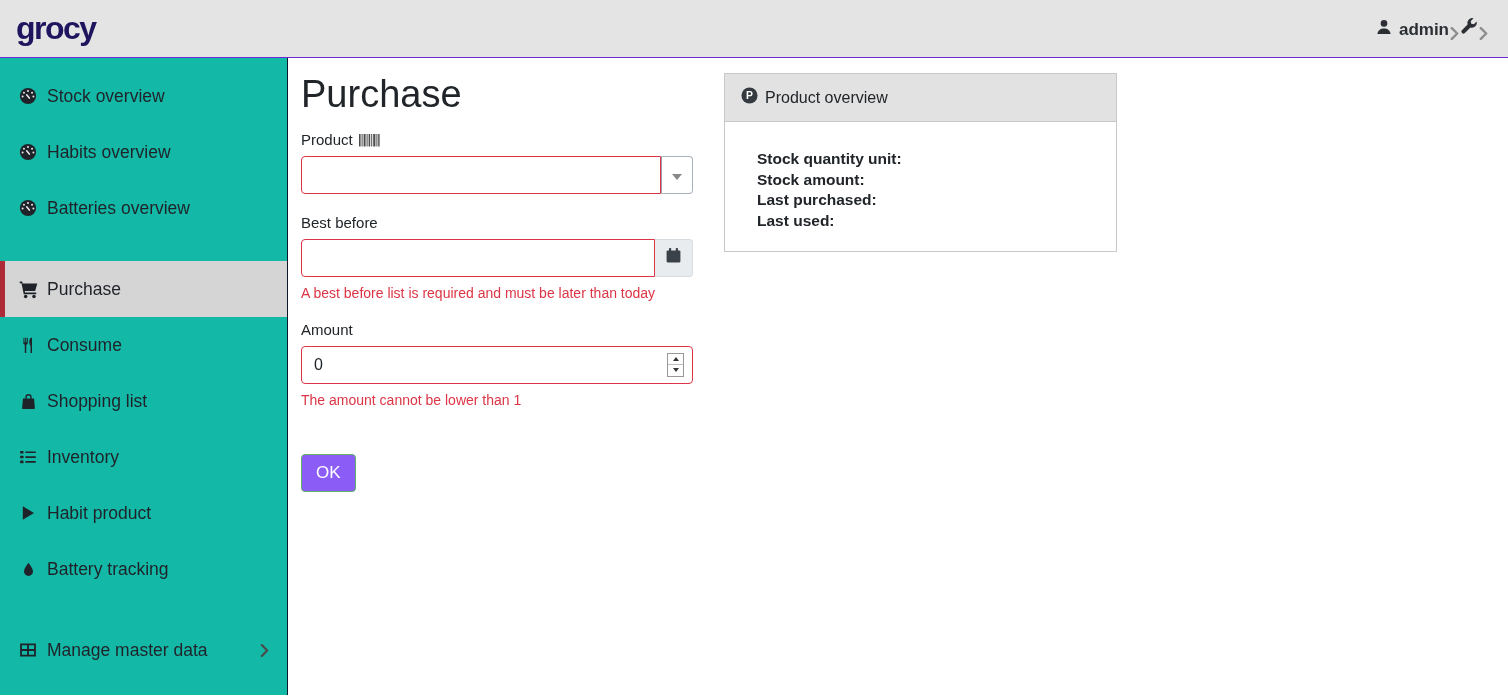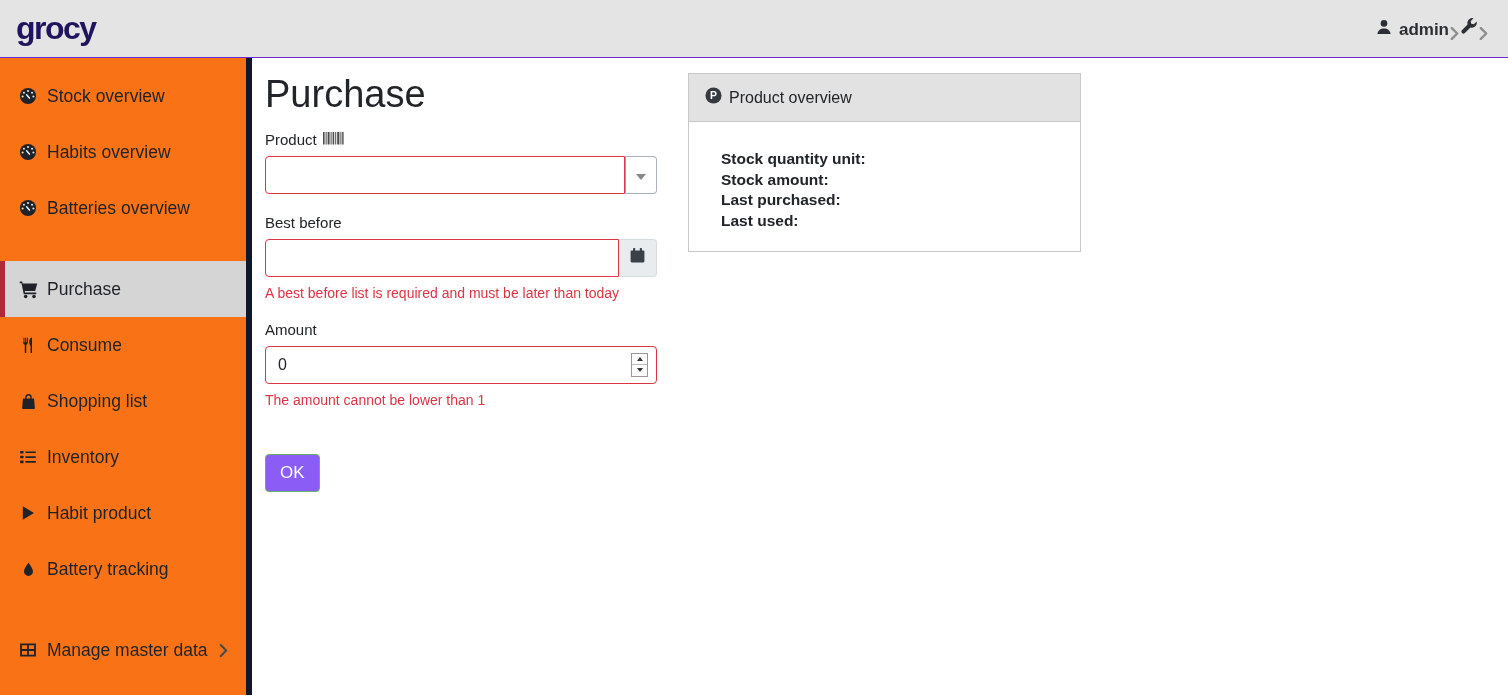--- a/index.html
+++ b/index.html
@@ -10,34 +10,34 @@
   .navbar { height:58px; background:#e4e4e4; border-bottom:1px solid #6d28d9;
             display:flex; align-items:center; justify-content:space-between; padding:0 20px 0 16px; }
   .logo { font-size:32px; font-weight:bold; letter-spacing:-1.5px; color:#1e155e; cursor:pointer; }
   .nav-right { display:flex; align-items:flex-end; gap:1px; font-size:17px; color:#2b2f33; }
   .nav-user { display:flex; align-items:center; gap:7px; font-weight:600; cursor:pointer; }
   .nav-chevron { color:#8d8d8d; display:flex; align-items:center; }
   .nav-wrench { display:flex; align-items:center; cursor:pointer; color:#2b2f33; }
 
   
   .layout { display:flex; height:637px; }
-  .sidebar { width:252px; background:#f97316; border-right:6px solid #0f172a; padding-top:10px; flex-shrink:0; }
+  .sidebar { width:288px; background:#14b8a6; border-right:1px solid #0f172a; padding-top:10px; flex-shrink:0; }
   .side-item { position:relative; height:56px; display:flex; align-items:center; gap:9px;
                padding:0 18px; font-size:17.5px; color:#1f2329; cursor:pointer; }
   .side-item .icn { display:flex; align-items:center; justify-content:center; width:20px; color:#1f2329; }
   .side-item.active { background:#d5d5d5; }
   .side-item.active::before { content:""; position:absolute; left:0; top:0; bottom:0; width:5px; background:#ae2a36; }
   .side-item.gap-before { margin-top:25px; }
   .side-item .chev-end { margin-left:auto; color:#4a4a4a; display:flex; align-items:center; }
 
   
   .content { flex:1; display:flex; align-items:flex-start; padding:14px 0 0 13px; background:#fff; }
   .main-col { width:392px; flex-shrink:0; }
   .page-title { font-size:38px; font-weight:500; color:#212529; line-height:1.2; margin-bottom:13px; }
-  .field-label { font-size:15px; color:#212529; margin-bottom:8px; display:flex; align-items:flex-start; gap:6px; }
+  .field-label { font-size:15px; color:#212529; margin-bottom:8px; display:flex; align-items:flex-end; gap:6px; }
   .field-label .barcode { color:#4c4c4c; display:flex; align-items:center; }
   .err-text { font-size:14px; color:#dc3545; margin-top:8px; }
   .fgroup { margin-bottom:20px; }
 
   .igroup { display:flex; width:100%; }
   .tinput { flex:1; height:38px; border:1px solid #dc3545; border-radius:4px; font-size:16px;
             padding:6px 12px; color:#495057; outline:none; background:#fff;
             font-family:"Liberation Sans","DejaVu Sans",sans-serif; }
   .igroup .tinput { border-top-right-radius:0; border-bottom-right-radius:0; }
   .combo-btn { width:32px; height:38px; border:1px solid #aab2bb; border-left:1px solid #9aa2ab; background:#fff;

